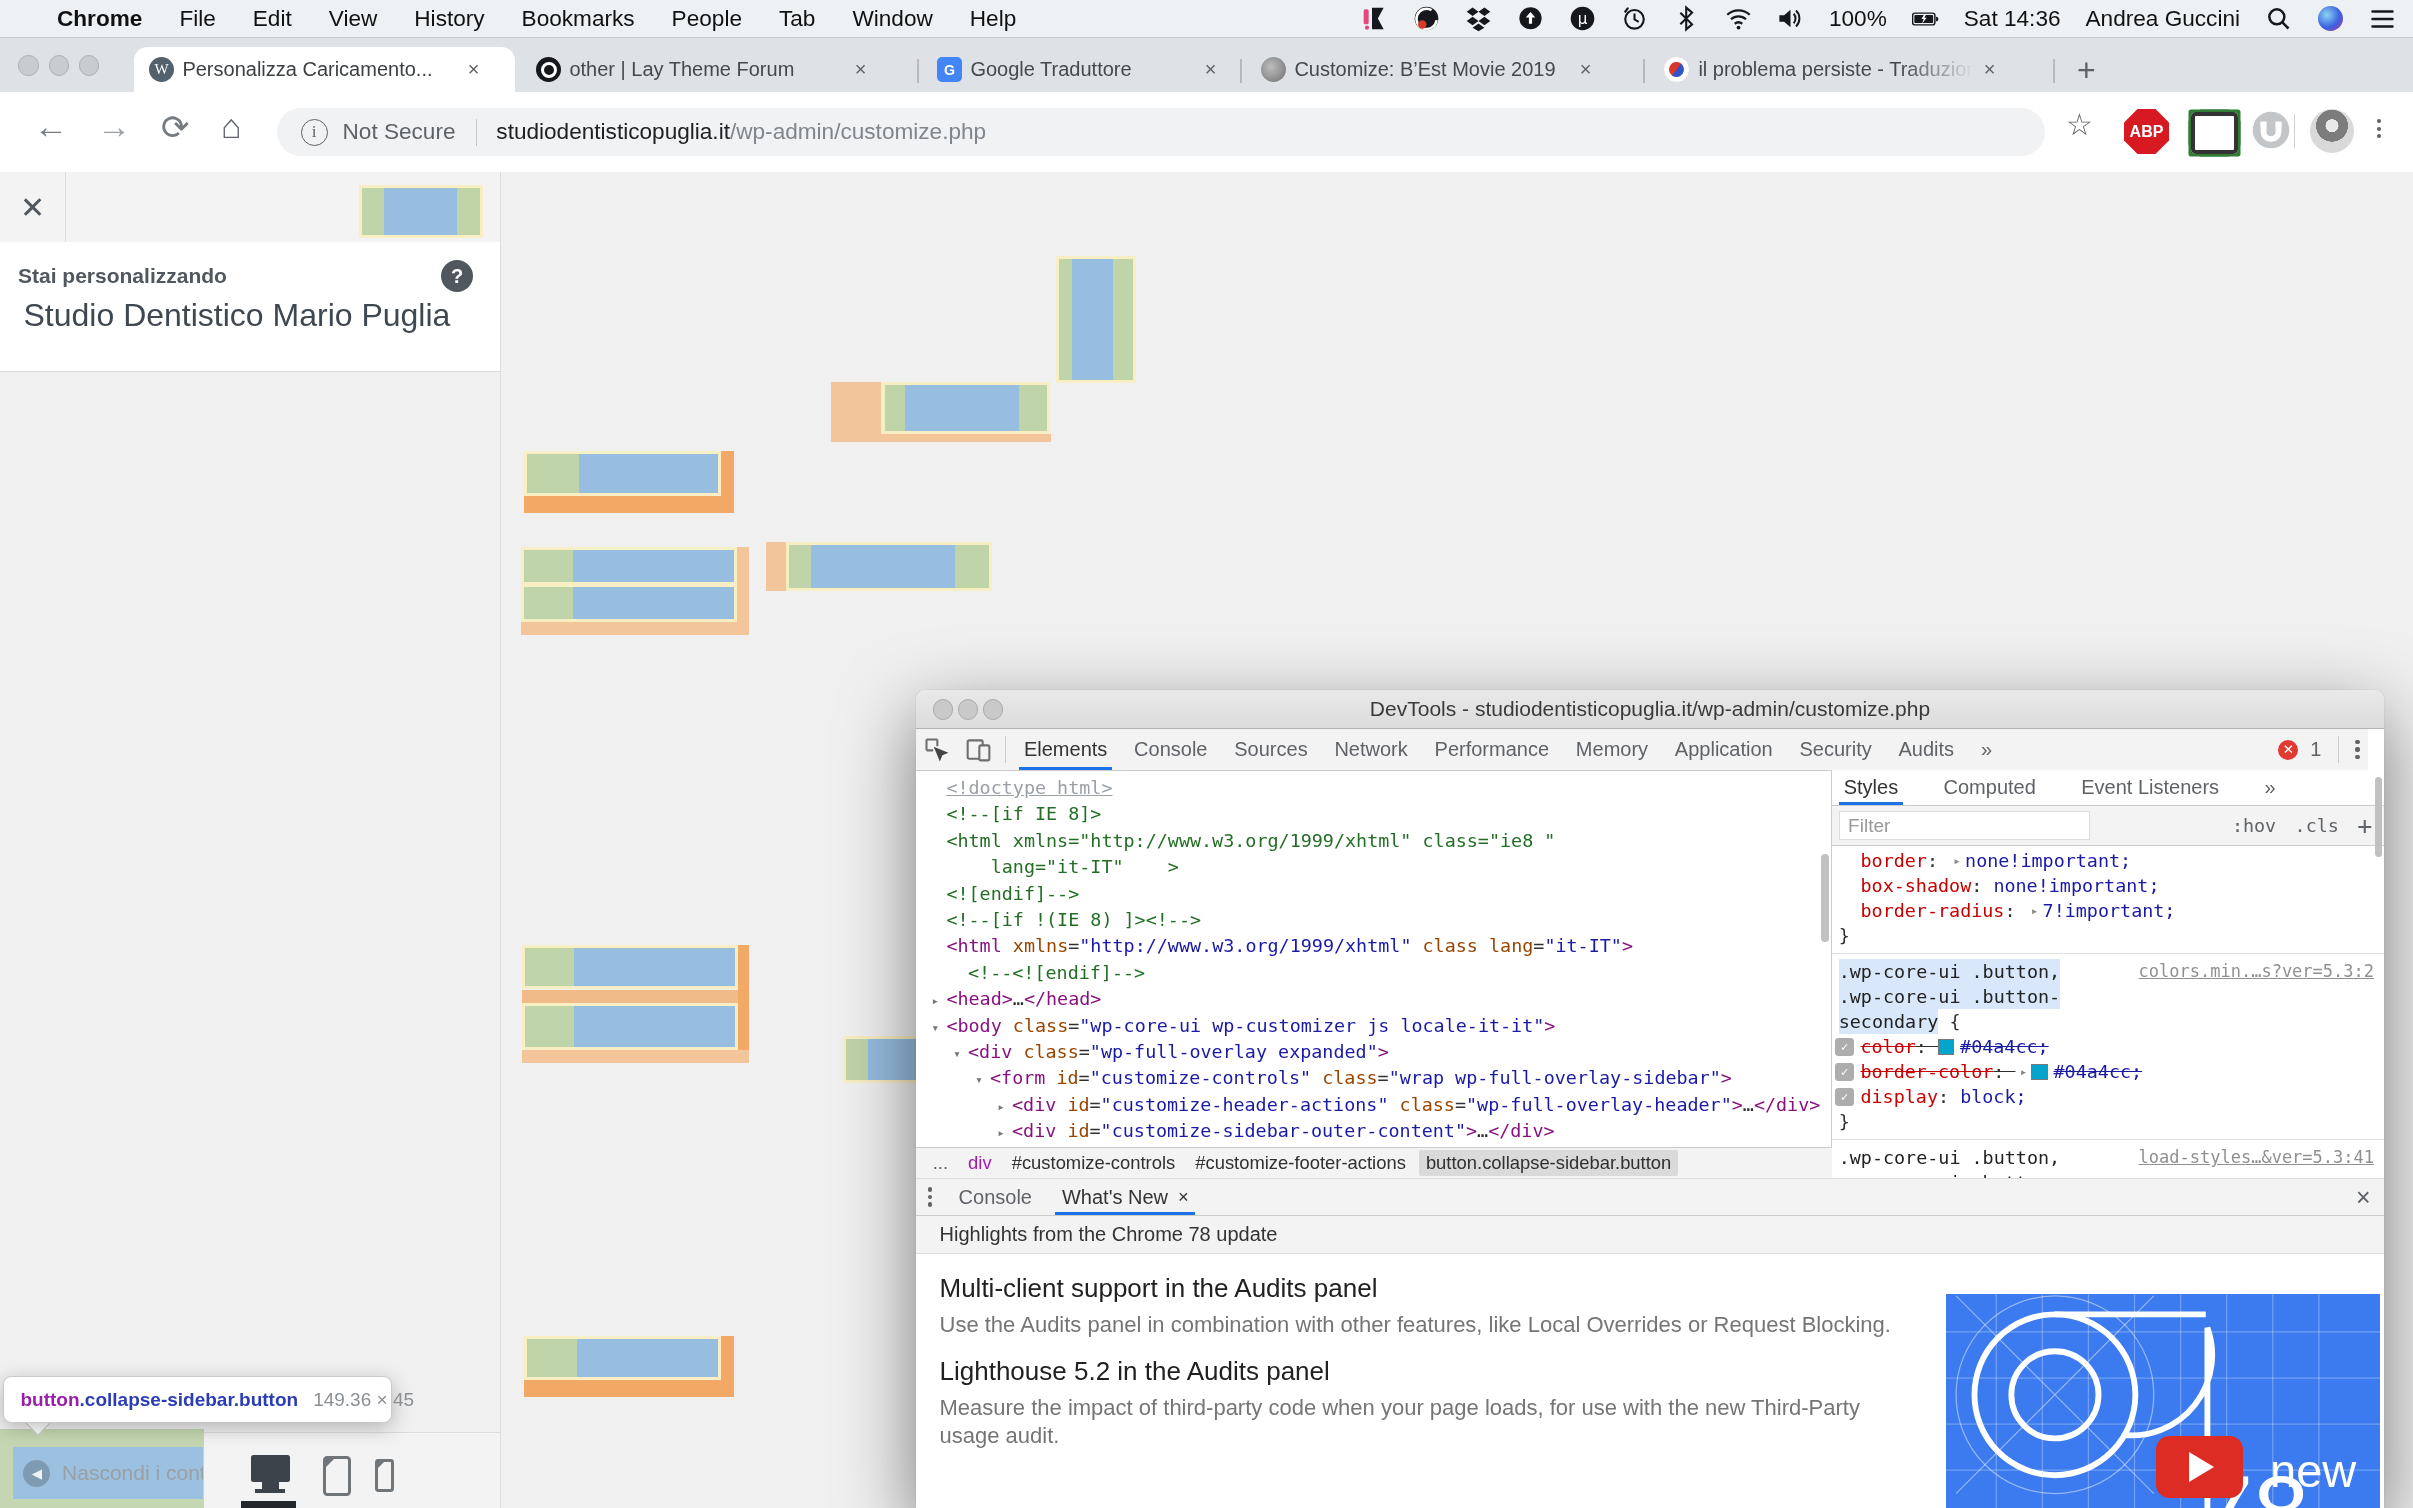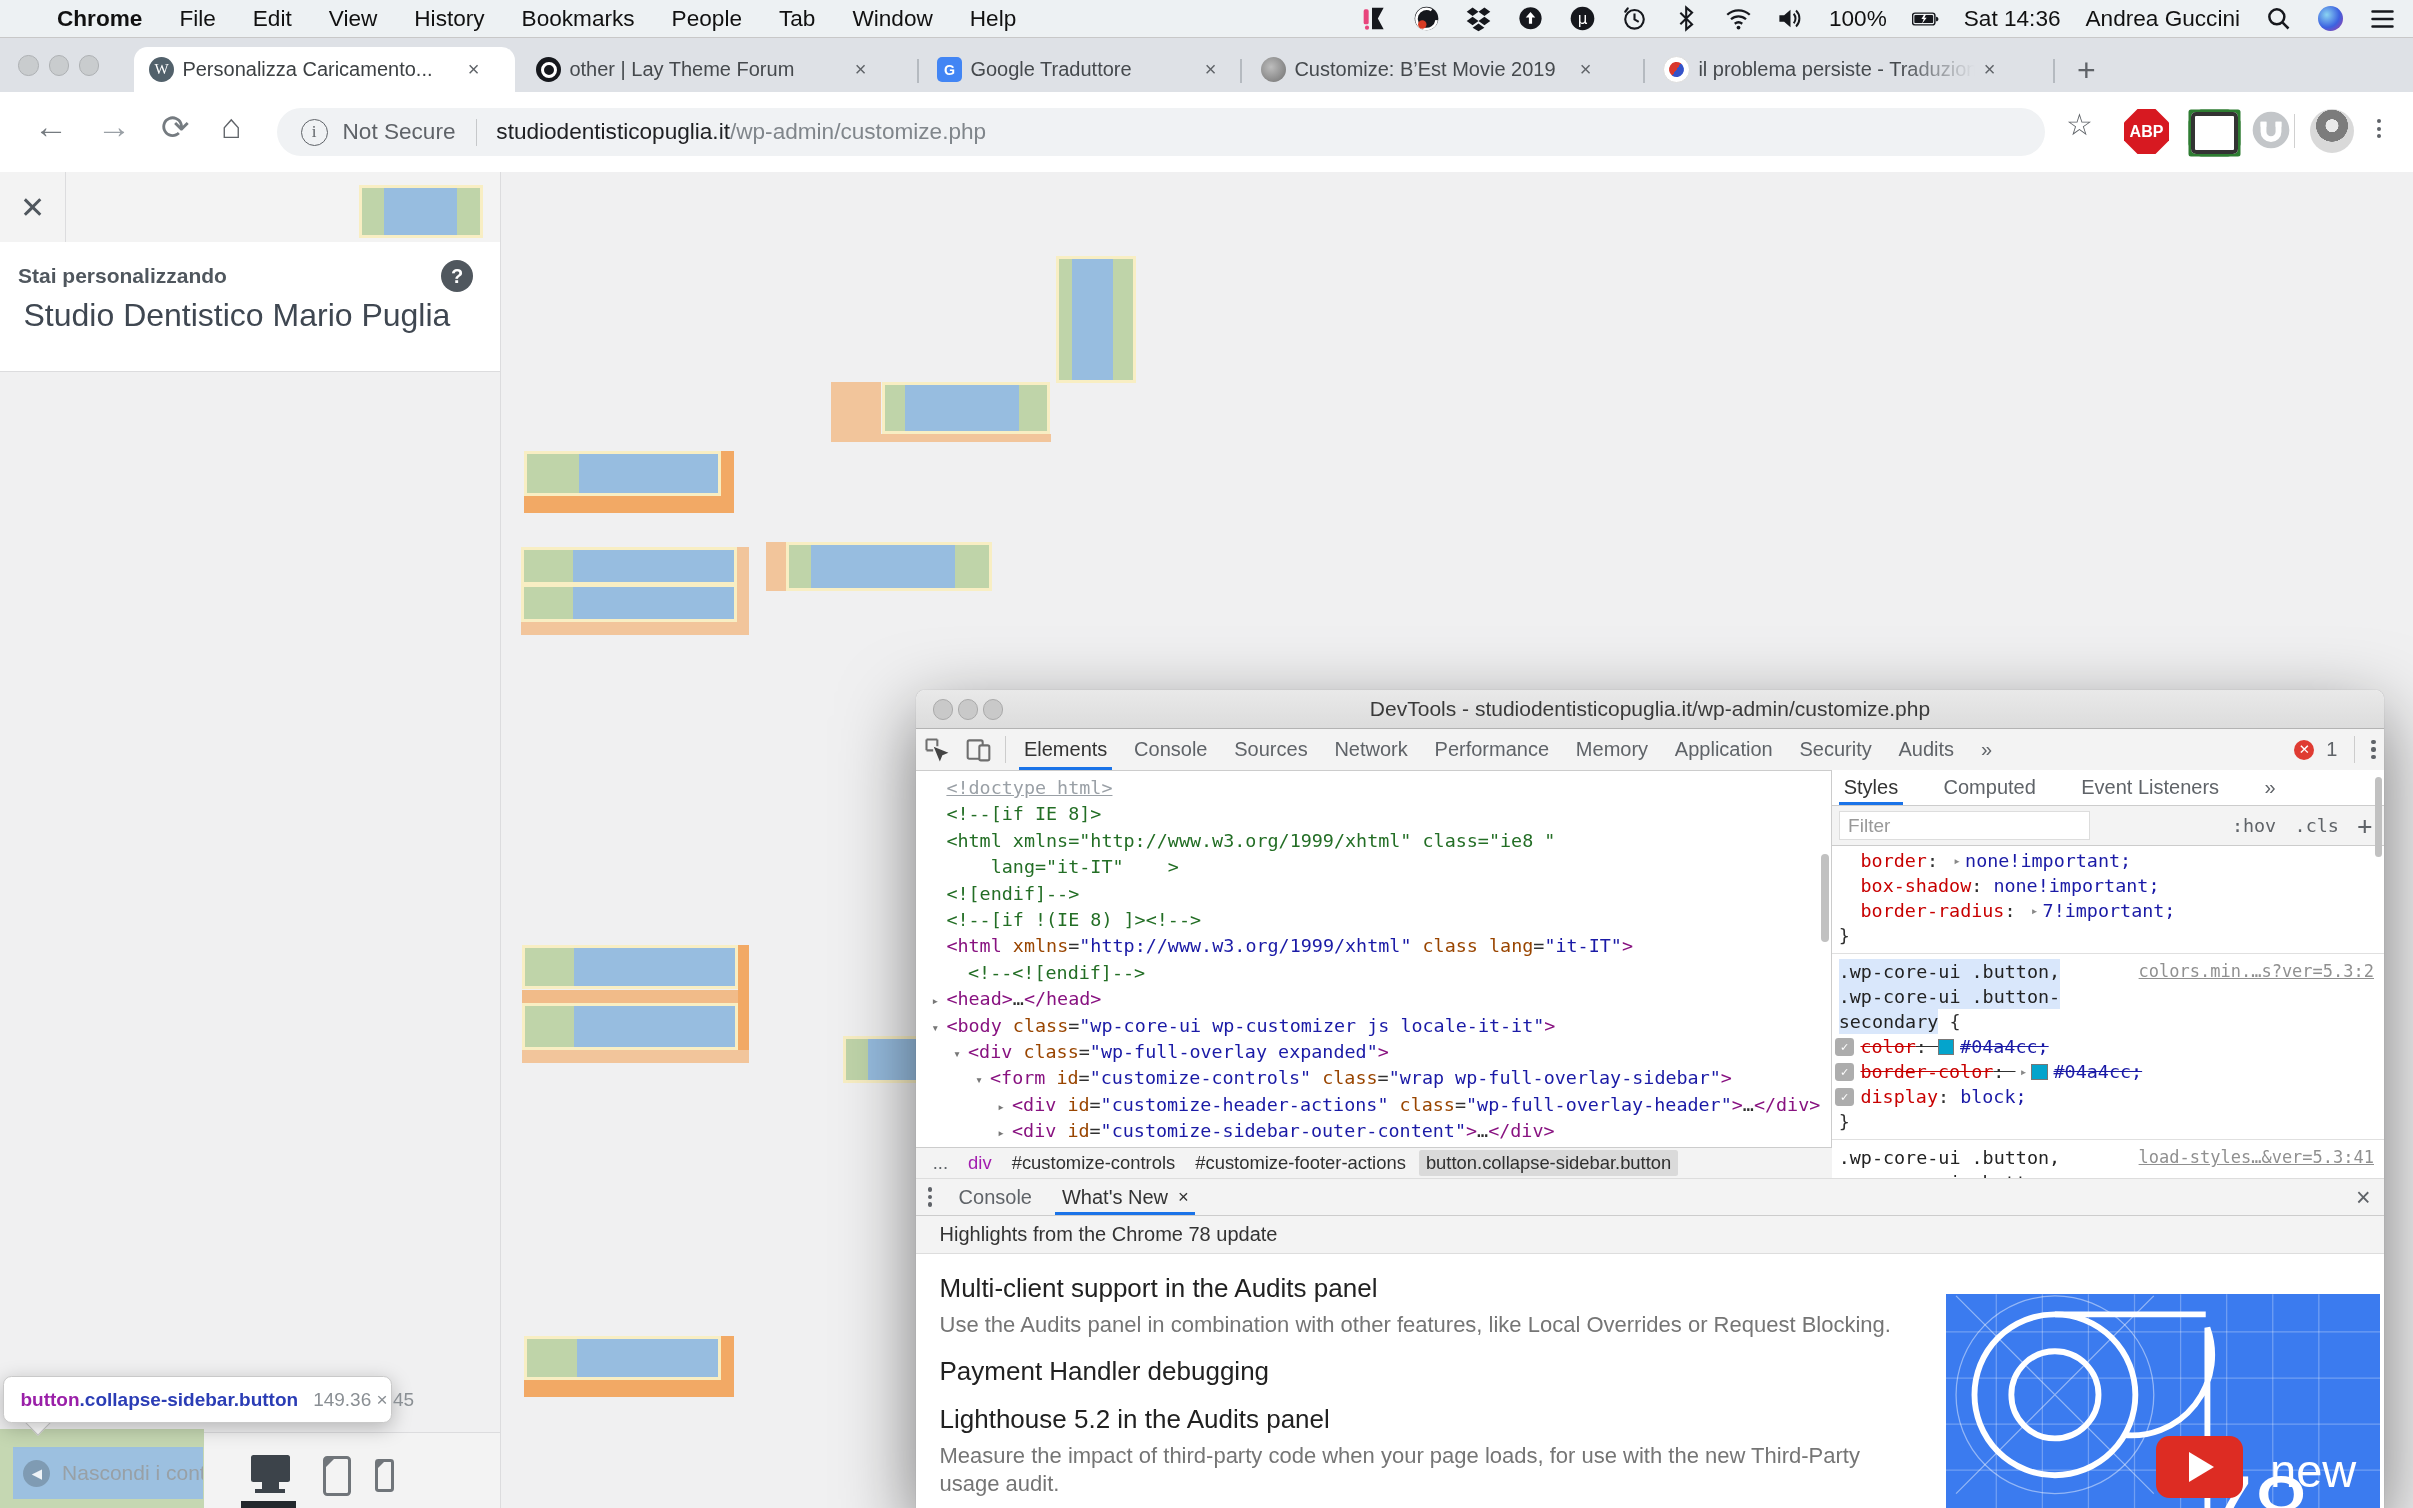--- a/index.html
+++ b/index.html
@@ -77,21 +77,21 @@
   #el-tooltip .sz{color:#8a8f94;font-size:19px;margin-left:15px;}
   #tooltip-arrow{position:absolute;left:28.5px;top:1242px;width:17px;height:17px;background:#fff;border-right:0.8px solid #c9c9c9;border-bottom:0.8px solid #c9c9c9;
      transform:rotate(45deg);z-index:4;}
   
   #devtools{position:absolute;left:916px;top:690px;width:1468px;height:819px;background:#fff;border-radius:8.4px 8.4px 0 0;
      box-shadow:0 25px 75px rgba(0,0,0,.5), 0 0 0.8px rgba(0,0,0,.4);z-index:30;overflow:hidden;}
   #dt-titlebar{position:absolute;top:0;left:0;right:0;height:38px;background:linear-gradient(#e9e9e9,#dcdcdc);
      border-bottom:0.8px solid #b3b3b3;border-radius:8.4px 8.4px 0 0;}
   .dtlight{position:absolute;top:9.2px;width:18.4px;height:18.4px;border-radius:50%;background:#c9c9c9;border:0.8px solid #a9a9a9;}
   #dt-title{position:absolute;left:0;right:0;top:0;height:38px;line-height:38px;text-align:center;font-size:21px;color:#3a3a3a;}
-  #dt-tabbar{position:absolute;top:39px;left:0;right:0;height:41px;background:#f3f3f3;border-bottom:0.8px solid #ccc;display:flex;align-items:center;}
+  #dt-tabbar{position:absolute;top:39px;left:0;right:16px;height:41px;background:#f3f3f3;border-bottom:0.8px solid #ccc;display:flex;align-items:center;}
   .dt-tab{font-size:20px;color:#5f6368;padding:0 13.4px;height:41px;line-height:41px;position:relative;cursor:pointer;white-space:nowrap;}
   .dt-tab.active{color:#333;}
   .dt-tab.active:after{content:"";position:absolute;left:8.4px;right:8.4px;bottom:0;height:3.4px;background:#1a73e8;}
   .dt-icon{width:28.5px;height:28.5px;margin:0 6.7px;color:#6e6e6e;display:flex;align-items:center;justify-content:center;cursor:pointer;}
   .vsep{width:0.8px;height:27px;background:#ccc;margin:0 5px;}
   #dt-right{position:absolute;right:8.4px;top:0;height:41px;display:flex;align-items:center;gap:11.7px;}
   #err-badge{width:20px;height:20px;border-radius:50%;background:#df3b32;color:#fff;font-size:13.4px;display:flex;align-items:center;justify-content:center;}
   #err-count{font-size:20px;color:#5f6368;}
   .kebab{color:#5f6368;font-size:20px;letter-spacing:0;line-height:6.7px;display:flex;flex-direction:column;gap:3.4px;align-items:center;cursor:pointer;}
   .kebab i{width:4.2px;height:4.2px;border-radius:50%;background:#5f6368;}
@@ -537,21 +537,20 @@
       <span class="dr-tab active">
         <span>What's New</span>
         <span style="font-size:18.4px;">×</span>
       </span>
       <span id="drawer-close">×</span>
     </div>
     <div id="wn-header">Highlights from the Chrome 78 update</div>
     <div id="wn-content">
         <div class="wn-h">Multi-client support in the Audits panel</div>
         <div class="wn-p">Use the Audits panel in combination with other features, like Local Overrides or Request Blocking.</div>
-        <div class="wn-h">Payment Handler debugging</div>
         <div class="wn-h">Lighthouse 5.2 in the Audits panel</div>
         <div class="wn-p">Measure the impact of third-party code when your page loads, for use with the new Third-Party usage audit.</div>
       </div>
     <div id="wn-thumb">
       <svg width="434" height="220" viewBox="0 0 518 262">
         <g stroke="rgba(255,255,255,.28)" stroke-width="1.5">
           <path d="M60 0V262M115 0V262M170 0V262M225 0V262M280 0V262M335 0V262M390 0V262M445 0V262"></path>
           <path d="M0 45H518M0 100H518M0 155H518M0 210H518"></path>
         </g>
         <g stroke="rgba(255,255,255,.45)" stroke-width="1.5" fill="none">

